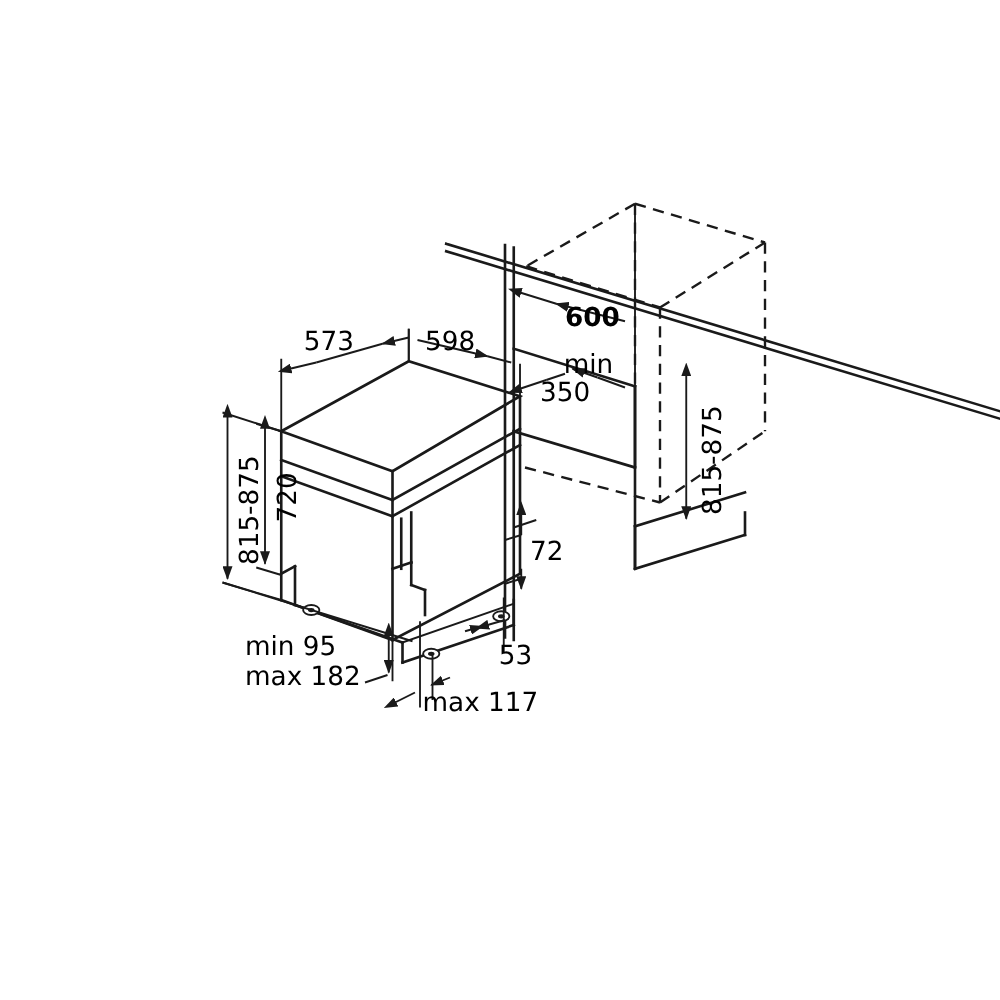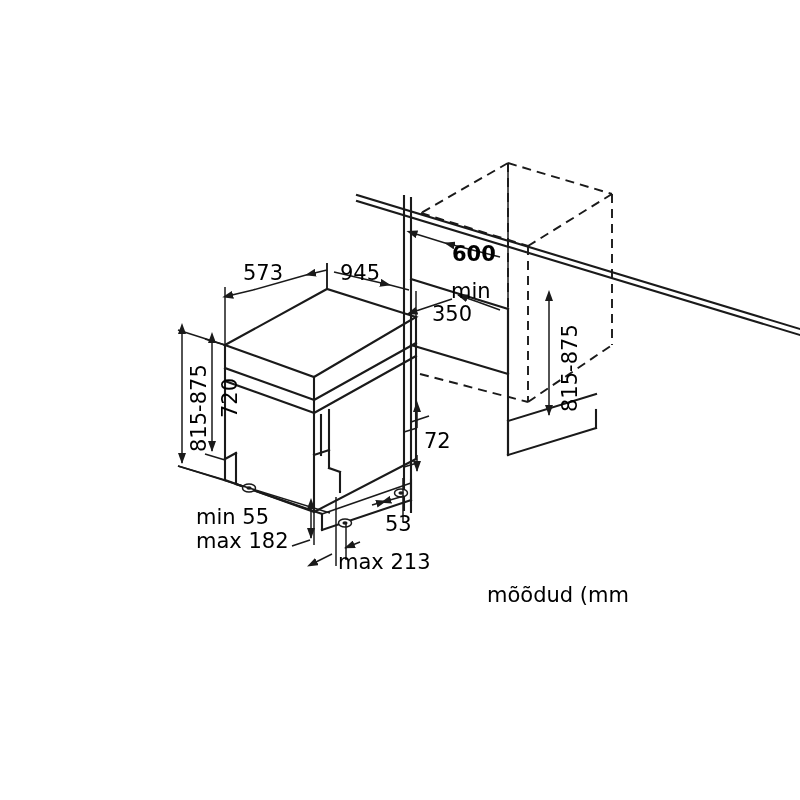--- a/index.html
+++ b/index.html
@@ -263,39 +263,38 @@
       <path class="ext-line" d="M336,497 L336,566"></path>
       <path class="ext-line" d="M346,523 L346,560"></path>
       <path class="dim-line" d="M360,542 L345,548" marker-end="url(#ah)"></path>
       <path class="dim-line" d="M316,562 L332,554" marker-start="url(#ah-start)"></path>
     </g>
 
   </svg>
 
   <div class="label" style="left:243px; top:262px;">573</div>
 
-  <div class="label" style="left:340px; top:262px;">945</div>
+  <div class="label" style="left:340px; top:262px;">598</div>
 
   <div class="label" style="left:452px; top:243px;font-weight:bold;">600</div>
 
   <div class="label" style="left:451px; top:280px;">min</div>
 
   <div class="label" style="left:432px; top:303px;">350</div>
 
   <div class="label rot90" style="left:188px; top:452px;">815-875</div>
 
   <div class="label rot90" style="left:219px; top:418px;">720</div>
 
   <div class="label rot90" style="left:559px; top:412px;">815-875</div>
 
   <div class="label" style="left:424px; top:430px;">72</div>
 
-  <div class="label" style="left:385px; top:513px;">53</div>
-
-  <div class="label" style="left:196px; top:506px;">min 55</div>
+  <div class="label" style="left:399px; top:513px;">53</div>
+
+  <div class="label" style="left:196px; top:506px;">min 95</div>
 
   <div class="label" style="left:196px; top:530px;">max 182</div>
 
-  <div class="label" style="left:338px; top:551px;">max 213</div>
-
-  <div class="label note" style="left:487px; top:584px;">mõõdud (mm</div>
+  <div class="label" style="left:338px; top:551px;">max 117</div>
+
 
 </div>
 
 </body></html>

